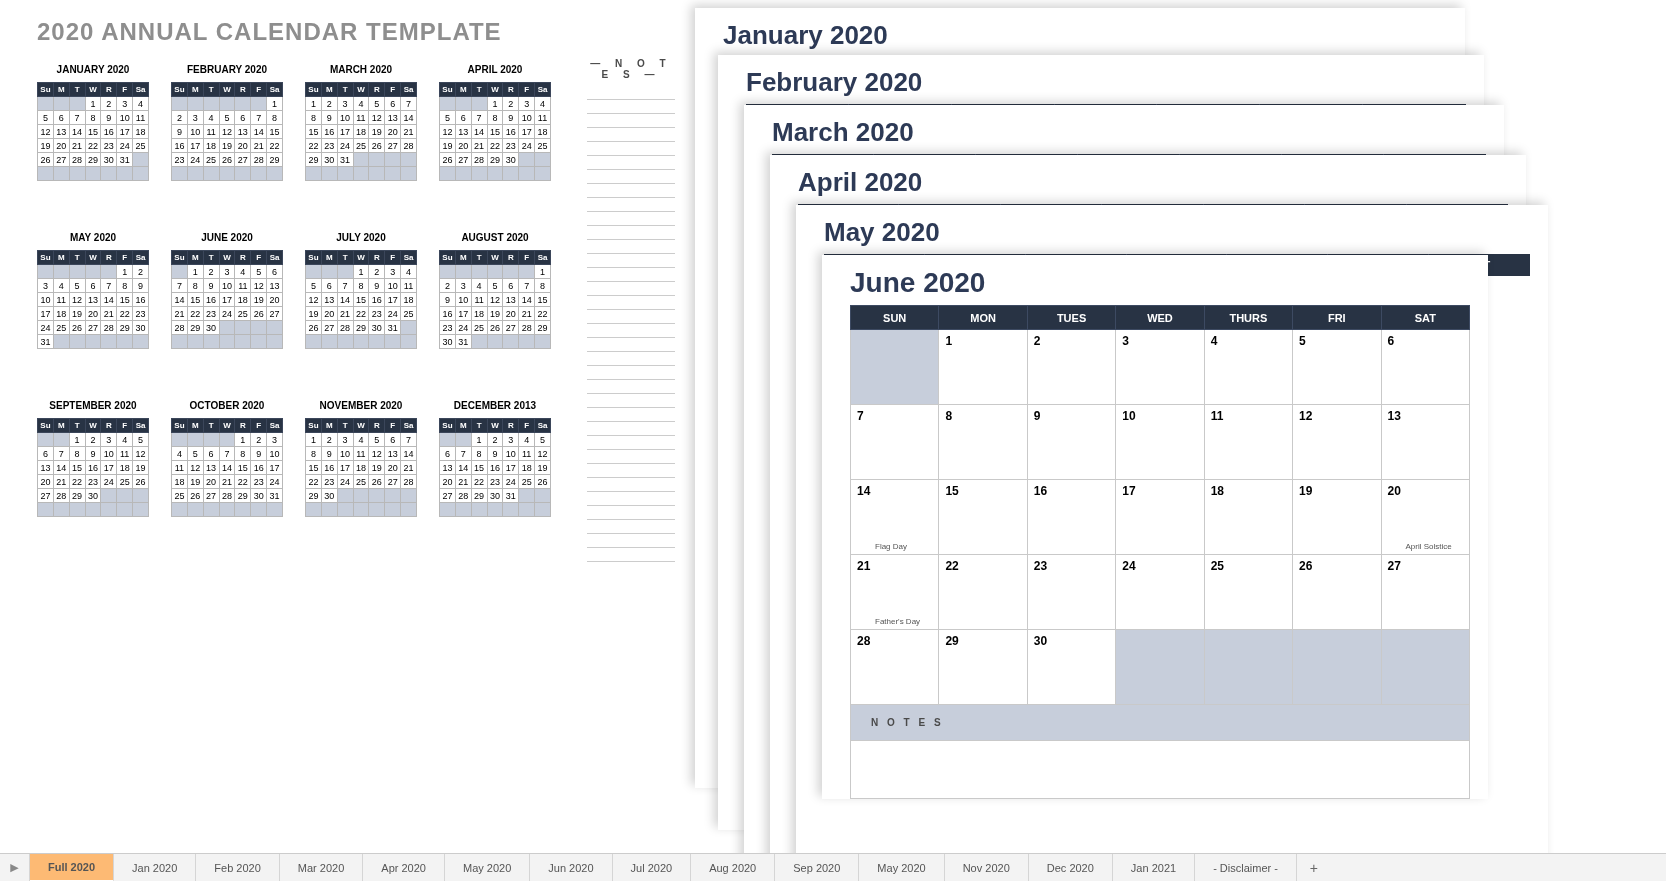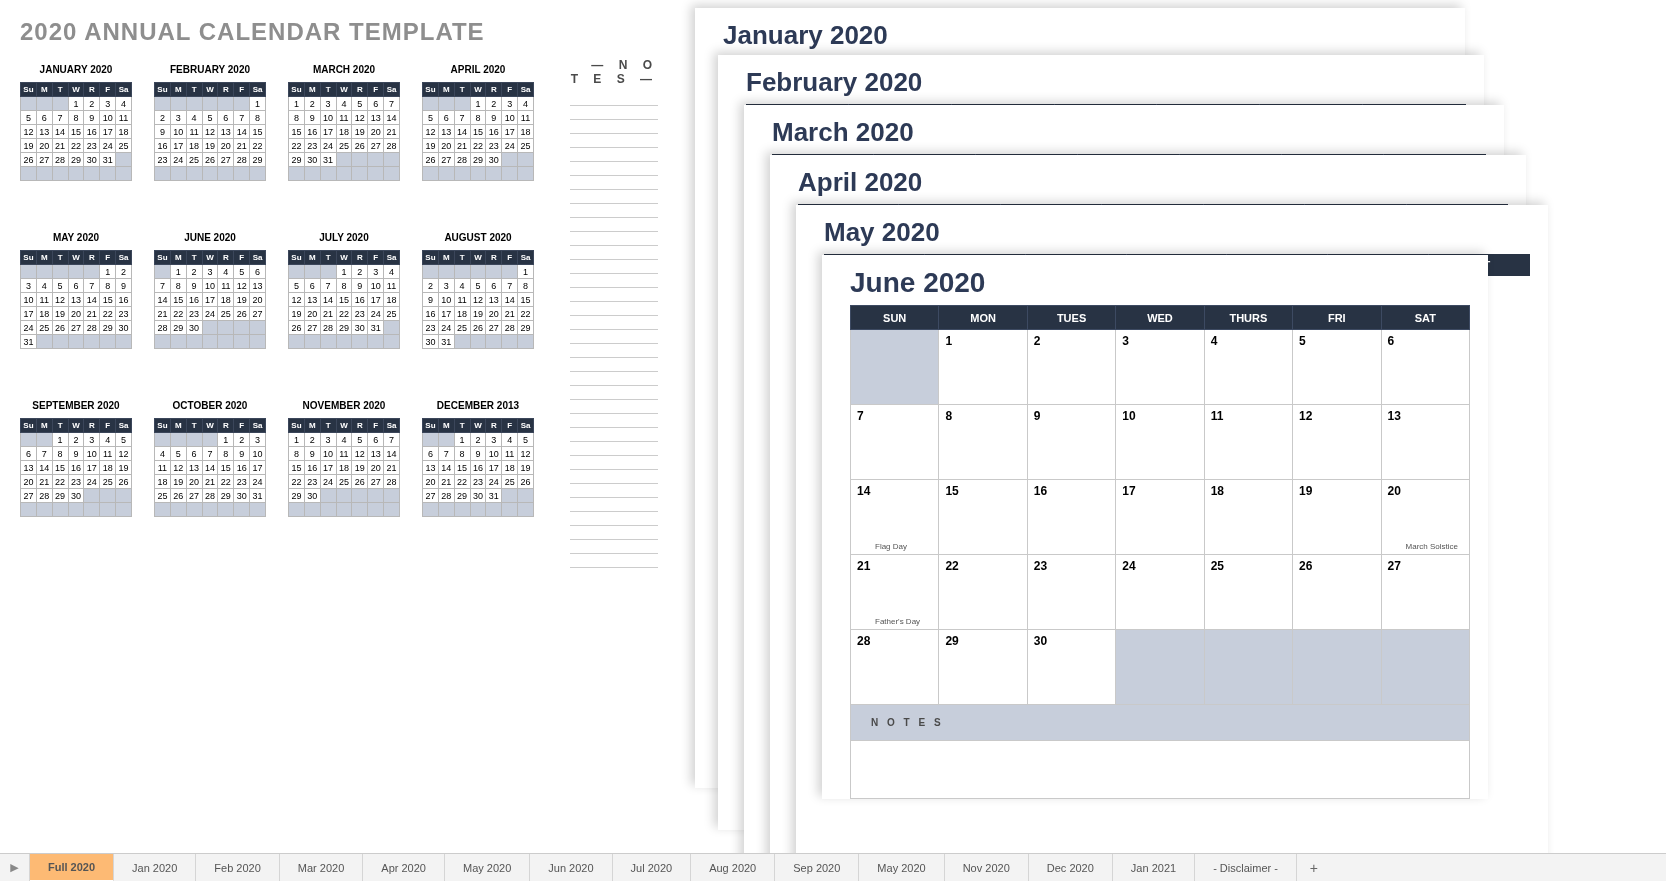--- a/index.html
+++ b/index.html
@@ -6,30 +6,30 @@
   --header-dark:#283344;
   --muted:#c7cedb;
   --grid:#b8b8b8;
   --grey-text:#808080;
   --title-blue:#2d3a56;
 }
 *{box-sizing:border-box}
 body{margin:0;font-family:Arial,Helvetica,sans-serif;background:#fff;width:1666px;height:881px;overflow:hidden;position:relative}
 
 
-#annual-page{position:absolute;left:0;top:0;width:665px;height:845px;padding:18px 20px 0 20px}
+#annual-page{position:absolute;left:17px;top:0;width:665px;height:845px;padding:18px 20px 0 20px}
 #annual-title{color:#8e8e8e;font-weight:600;font-size:24px;letter-spacing:1px;margin:0 0 18px 0}
 .mini-grid{display:grid;grid-template-columns:repeat(4,112px);grid-auto-rows:142px;column-gap:22px;row-gap:26px}
 .mini-month{width:112px}
 .mini-title{text-align:center;font-size:10px;font-weight:700;color:#000;margin-bottom:4px;height:14px}
 .mini-table{width:100%;border-collapse:collapse;table-layout:fixed}
 .mini-table th{background:var(--header-dark);color:#fff;font-size:8px;border:1px solid #3b465a;height:14px;padding:1px 0}
 .mini-table td{border:1px solid var(--grid);font-size:9px;text-align:center;height:14px;padding:1px 0;background:#fff}
 .mini-table td.out{background:var(--muted)}
-.notes-title{text-align:right;font-size:12px;font-weight:700;letter-spacing:6px;color:#4a4a4a;margin-bottom:6px}
+.notes-title{text-align:center;font-size:10px;font-weight:700;letter-spacing:6px;color:#4a4a4a;margin-bottom:6px}
 .notes-line{border-bottom:1px solid #ccc;height:14px;width:100%}
 
 
 .card{position:absolute;background:#fff;box-shadow:-4px -3px 10px rgba(0,0,0,.18);padding:10px 18px 0 28px}
 .card-title{color:var(--title-blue);font-weight:600;font-size:26px;margin:2px 0 6px 0}
 .card-strip{display:grid;grid-template-columns:repeat(7,1fr);background:var(--header-dark);color:#fff;height:22px}
 .card-strip div{display:flex;align-items:center;justify-content:center;font-size:11px;font-weight:700;border-right:1px solid #3d4a62}
 .card-strip div:last-child{border-right:none}
 
 
@@ -1098,21 +1098,21 @@
             <div class="num">17</div>
           </td>
           <td>
             <div class="num">18</div>
           </td>
           <td>
             <div class="num">19</div>
           </td>
           <td>
             <div class="num">20</div>
-            <div class="evt">March Solstice</div>
+            <div class="evt">April Solstice</div>
           </td>
         </tr>
         <tr>
           <td>
             <div class="num">21</div>
             <div class="evt">Father's Day</div>
           </td>
           <td>
             <div class="num">22</div>
           </td>

